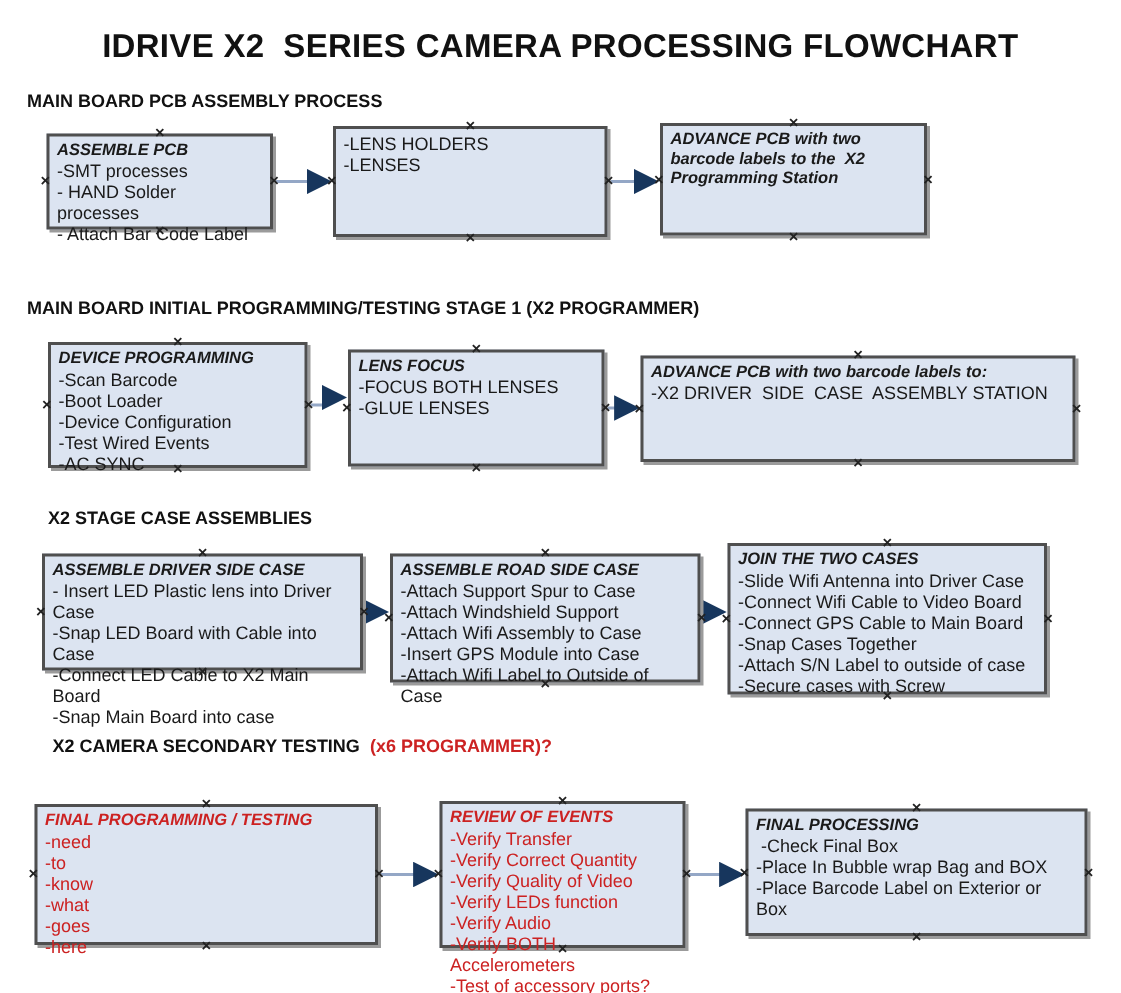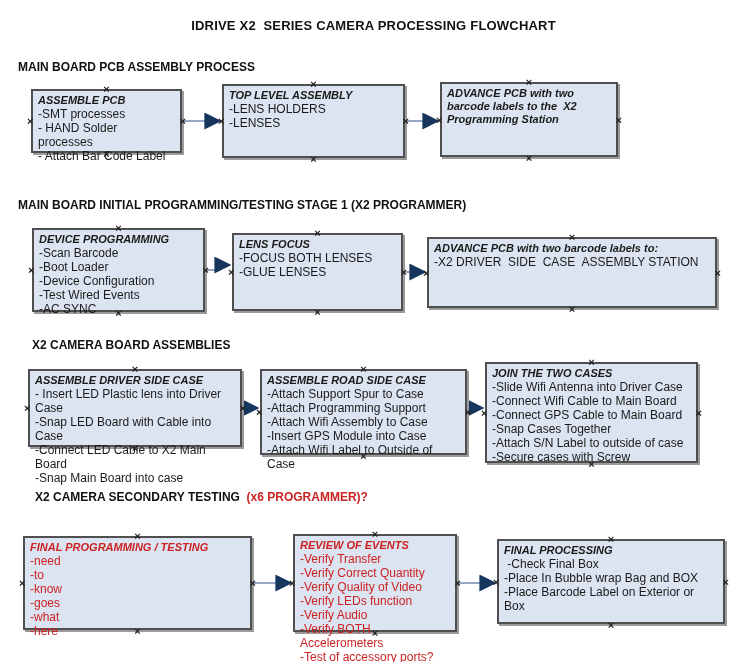--- a/index.html
+++ b/index.html
@@ -3,21 +3,21 @@
 <meta charset="utf-8">
 <style>
   html,body{margin:0;padding:0;background:#ffffff;}
   #canvas{
     position:relative;width:747px;height:662px;background:#ffffff;
     font-family:"Liberation Sans","DejaVu Sans",sans-serif;color:#1a1a1a;
     overflow:hidden;
   }
   #page-title{
     position:absolute;left:0;top:18px;width:747px;text-align:center;
-    font-size:13px;font-weight:bold;letter-spacing:.2px;white-space:pre;color:#111;
+    font-size:22px;font-weight:bold;letter-spacing:.2px;white-space:pre;color:#111;
   }
   .section-heading{
     position:absolute;font-size:12px;font-weight:bold;white-space:pre;color:#111;
   }
   .section-heading .accent{color:#cc2222;margin-top:36px;}
   #heading-0{left:18px;top:60px;}
   #heading-1{left:18px;top:198px;}
   #heading-2{left:32px;top:338px;}
   #heading-3{left:35px;top:490px;}
   .box{
@@ -75,35 +75,34 @@
       <polyline points="405,272 423,272" marker-end="url(#arrow)"></polyline>
       <polyline points="244,408 256,408" marker-end="url(#arrow)"></polyline>
       <polyline points="469,408 481,408" marker-end="url(#arrow)"></polyline>
       <polyline points="254,583 289,583" marker-end="url(#arrow)"></polyline>
       <polyline points="459,583 493,583" marker-end="url(#arrow)"></polyline>
     </g>
   </svg>
 
   <div class="section-heading" id="heading-0">MAIN BOARD PCB ASSEMBLY PROCESS</div>
   <div class="section-heading" id="heading-1">MAIN BOARD INITIAL PROGRAMMING/TESTING STAGE 1 (X2 PROGRAMMER)</div>
-  <div class="section-heading" id="heading-2">X2 CAMERA BOARD ASSEMBLIES</div>
+  <div class="section-heading" id="heading-2">X2 STAGE CASE ASSEMBLIES</div>
   <div class="section-heading" id="heading-3"><span>X2 CAMERA SECONDARY TESTING  </span><span class="accent">(x6 PROGRAMMER)?</span></div>
 
   <div class="box" id="box-0-0">
     <div class="box-title">ASSEMBLE PCB</div>
     <div class="box-item">-SMT processes</div>
     <div class="box-item">- HAND Solder processes</div>
     <div class="box-item">- Attach Bar Code Label</div>
   <span class="cp cp-t">×</span>
       <span class="cp cp-b">×</span>
       <span class="cp cp-l">×</span>
       <span class="cp cp-r">×</span>
     </div>
   <div class="box" id="box-0-1">
-    <div class="box-title">TOP LEVEL ASSEMBLY</div>
     <div class="box-item">-LENS HOLDERS</div>
     <div class="box-item">-LENSES</div>
   <span class="cp cp-t">×</span>
       <span class="cp cp-b">×</span>
       <span class="cp cp-l">×</span>
       <span class="cp cp-r">×</span>
     </div>
   <div class="box" id="box-0-2">
     <div class="box-title">ADVANCE PCB with two barcode labels to the  X2 Programming Station</div>
   <span class="cp cp-t">×</span>
@@ -149,50 +148,50 @@
     <div class="box-item">-Connect LED Cable to X2 Main Board</div>
     <div class="box-item">-Snap Main Board into case</div>
   <span class="cp cp-t">×</span>
       <span class="cp cp-b">×</span>
       <span class="cp cp-l">×</span>
       <span class="cp cp-r">×</span>
     </div>
   <div class="box" id="box-2-1">
     <div class="box-title">ASSEMBLE ROAD SIDE CASE</div>
     <div class="box-item">-Attach Support Spur to Case</div>
-    <div class="box-item">-Attach Programming Support</div>
+    <div class="box-item">-Attach Windshield Support</div>
     <div class="box-item">-Attach Wifi Assembly to Case</div>
     <div class="box-item">-Insert GPS Module into Case</div>
     <div class="box-item">-Attach Wifi Label to Outside of Case</div>
   <span class="cp cp-t">×</span>
       <span class="cp cp-b">×</span>
       <span class="cp cp-l">×</span>
       <span class="cp cp-r">×</span>
     </div>
   <div class="box" id="box-2-2">
     <div class="box-title">JOIN THE TWO CASES</div>
     <div class="box-item">-Slide Wifi Antenna into Driver Case</div>
-    <div class="box-item">-Connect Wifi Cable to Main Board</div>
+    <div class="box-item">-Connect Wifi Cable to Video Board</div>
     <div class="box-item">-Connect GPS Cable to Main Board</div>
     <div class="box-item">-Snap Cases Together</div>
     <div class="box-item">-Attach S/N Label to outside of case</div>
     <div class="box-item">-Secure cases with Screw</div>
   <span class="cp cp-t">×</span>
       <span class="cp cp-b">×</span>
       <span class="cp cp-l">×</span>
       <span class="cp cp-r">×</span>
     </div>
 
   <div class="box red-text" id="box-3-0">
     <div class="box-title">FINAL PROGRAMMING / TESTING</div>
     <div class="box-item">-need</div>
     <div class="box-item">-to</div>
     <div class="box-item">-know</div>
+    <div class="box-item">-what</div>
     <div class="box-item">-goes</div>
-    <div class="box-item">-what</div>
     <div class="box-item">-here</div>
   <span class="cp cp-t">×</span>
       <span class="cp cp-b">×</span>
       <span class="cp cp-l">×</span>
       <span class="cp cp-r">×</span>
     </div>
   <div class="box red-text" id="box-3-1">
     <div class="box-title">REVIEW OF EVENTS</div>
     <div class="box-item">-Verify Transfer</div>
     <div class="box-item">-Verify Correct Quantity</div>

